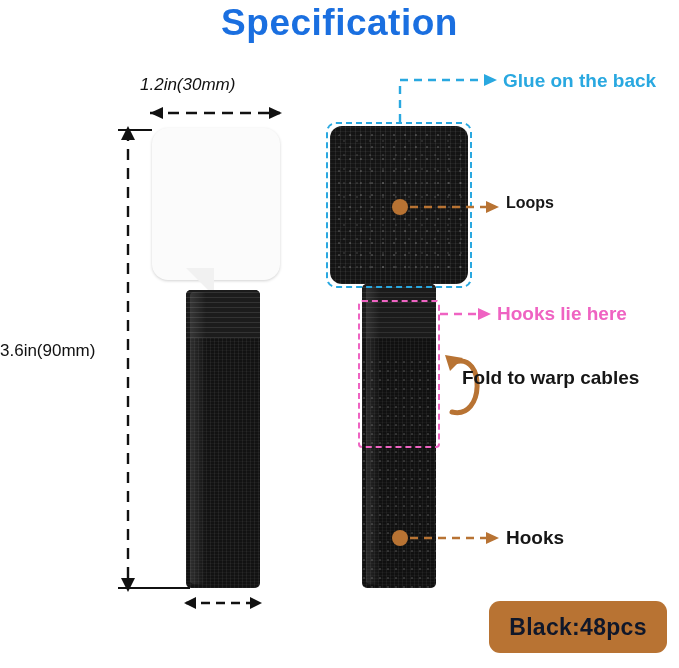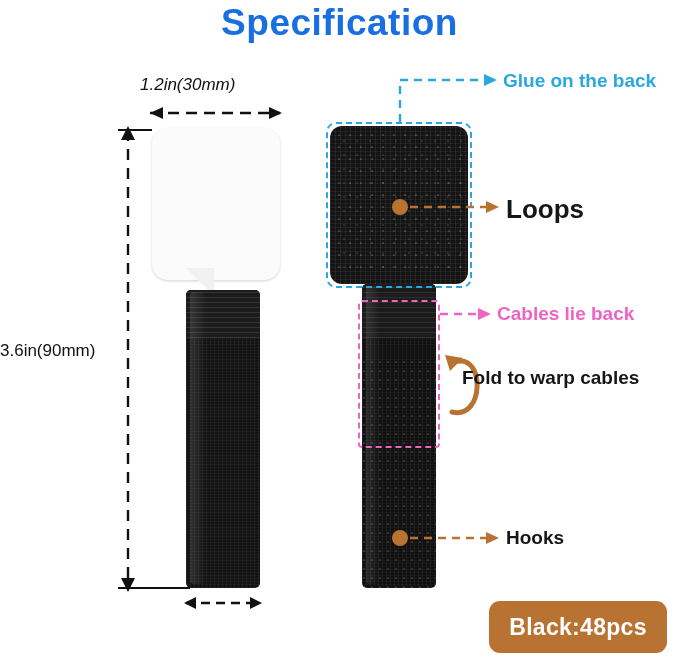--- a/index.html
+++ b/index.html
@@ -142,21 +142,21 @@
     font-weight: bold;
     white-space: nowrap;
   }
   #label-glue {
     left: 503px; top: 70px;
     font-size: 19px;
     color: #29a8e0;
   }
   #label-loops {
     left: 506px; top: 194px;
-    font-size: 26px;
+    font-size: 16px;
     color: #161616;
   }
   #label-cables {
     left: 497px; top: 303px;
     font-size: 19px;
     color: #ef63c2;
   }
   #label-fold {
     left: 462px; top: 367px;
     font-size: 19px;
@@ -185,21 +185,21 @@
     font-size: 17px;
     color: #111111;
   }
 
   
   #badge {
     left: 489px; top: 601px;
     width: 178px; height: 52px;
     background: #b87333;
     border-radius: 11px;
-    color: #ffffff;
+    color: #0f172a;
     font-size: 23px;
     font-weight: bold;
     display: flex;
     align-items: center;
     justify-content: center;
     letter-spacing: 0.3px;
   }
 
   
   #overlay {
@@ -277,21 +277,21 @@
 
     <g>
       <circle cx="400" cy="538" r="8" fill="#b87333"></circle>
       <line x1="410" y1="538" x2="488" y2="538" stroke="#b87333" stroke-width="2.4" stroke-dasharray="8 6"></line>
       <polygon points="499,538 486,532 486,544" fill="#b87333"></polygon>
     </g>
   </svg>
 
   <div class="abs label" id="label-glue">Glue on the back</div>
   <div class="abs label" id="label-loops">Loops</div>
-  <div class="abs label" id="label-cables">Cables lie back</div>
+  <div class="abs label" id="label-cables">Hooks lie here</div>
   <div class="abs label" id="label-fold">Fold to warp cables</div>
   <div class="abs label" id="label-hooks">Hooks</div>
 
   <div class="abs" id="dim-width">1.2in(30mm)</div>
   <div class="abs" id="dim-height">3.6in(90mm)</div>
 
   <div class="abs" id="badge">Black:48pcs</div>
 
 </div>
 

